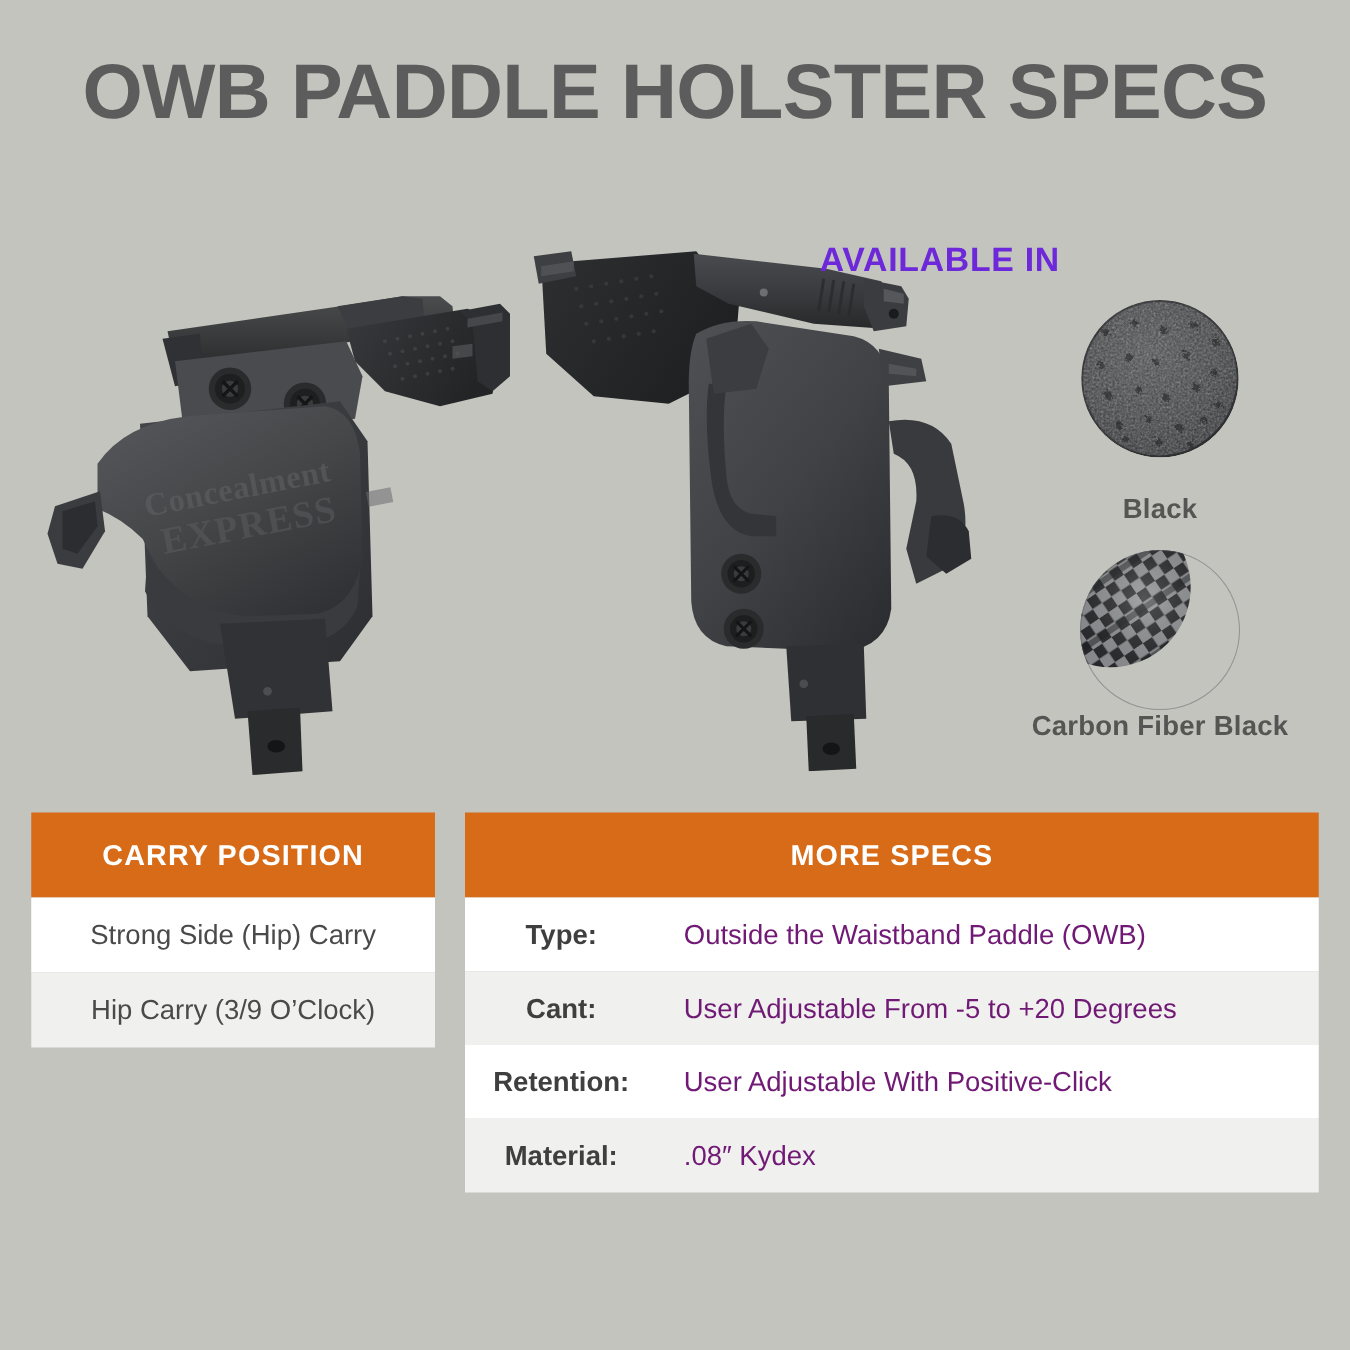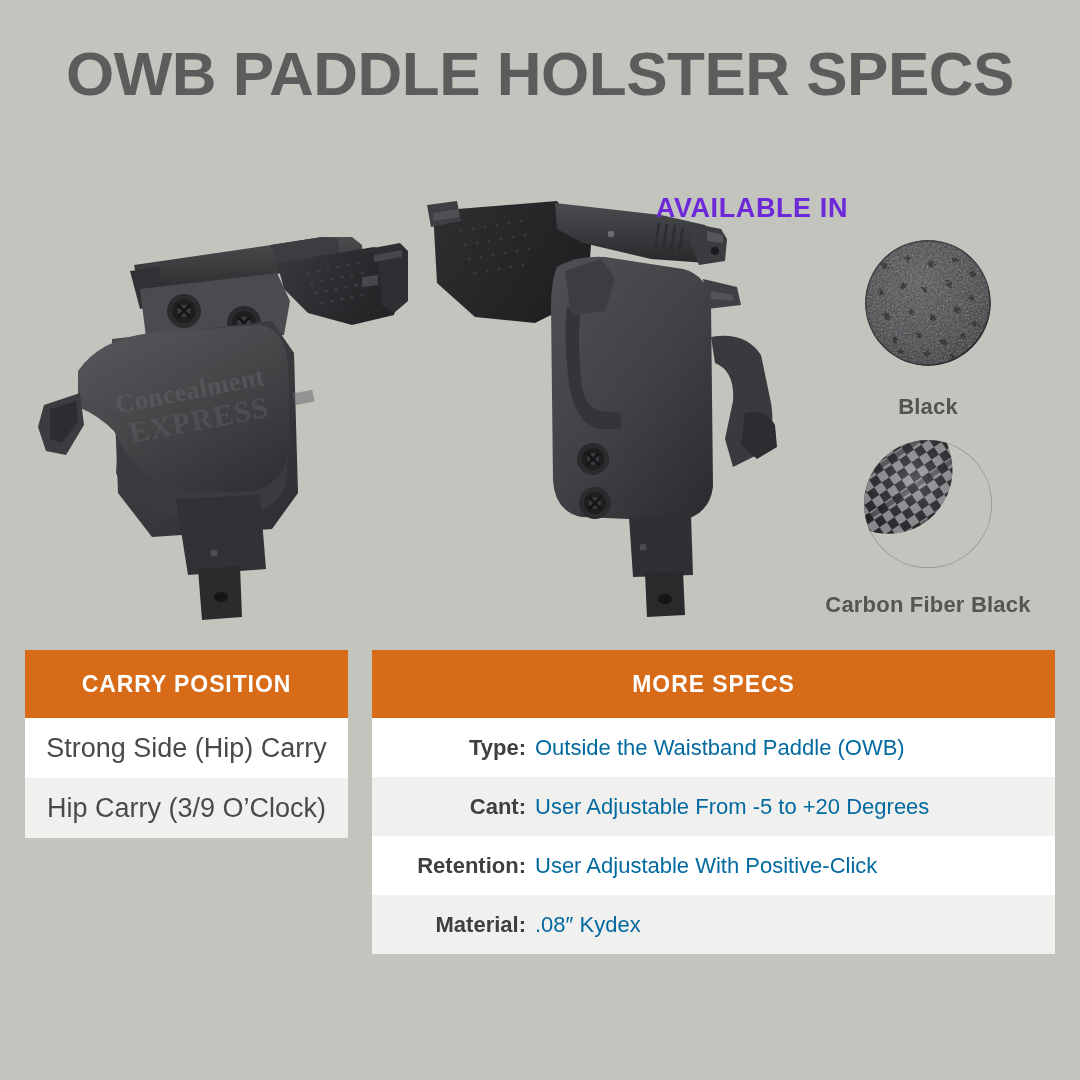--- a/index.html
+++ b/index.html
@@ -71,21 +71,21 @@
   .swatch-circle svg{ display:block; width:100%; height:100%; }
   .swatch-label{
     margin-top:28px;
     font-size:22px;
     font-weight:700;
     color:#555553;
     letter-spacing:0.2px;
   }
   .swatch-block.cf{ margin-top:20px; }
   .swatch-block.cf .swatch-circle{ width:128px; height:128px; }
-  .swatch-block.cf .swatch-label{ margin-top:24px; }
+  .swatch-block.cf .swatch-label{ margin-top:0; }
 
   
   .tbl{ position:absolute; }
 
   .tbl-head{
     background:#d76b18;
     color:#ffffff;
     text-align:center;
     font-weight:700;
     font-size:23px;
@@ -104,41 +104,42 @@
   }
   .row.odd { background:#ffffff; }
   .row.even{ background:#f0f0ee; }
 
   
   .tbl-carry{ left:25px; top:650px; width:323px; }
   .tbl-carry .tbl-head{ height:68px; }
   .tbl-carry .row{
     height:60px;
     justify-content:center;
-    font-size:27px;
+    font-size:22px;
   }
 
   
   .tbl-specs{ left:372px; top:650px; width:683px; }
   .tbl-specs .tbl-head{ height:68px; }
   .tbl-specs .row{ height:59px; }
   .spec-label{
     width:163px;
     padding-right:9px;
-    text-align:right;
+    text-align:center;
     font-weight:700;
     font-size:22px;
     color:#3f3f3f;
     white-space:nowrap;
   }
   .spec-value{
     flex:1;
     font-size:22px;
-    color:#0369a1;
+    color:#701a75;
     white-space:nowrap;
+    margin-left:12px;
   }
 </style>
 </head>
 <body>
 
 <div class="page">
 
   <div class="title">OWB Paddle Holster Specs</div>
 
   <div class="product-stage">

